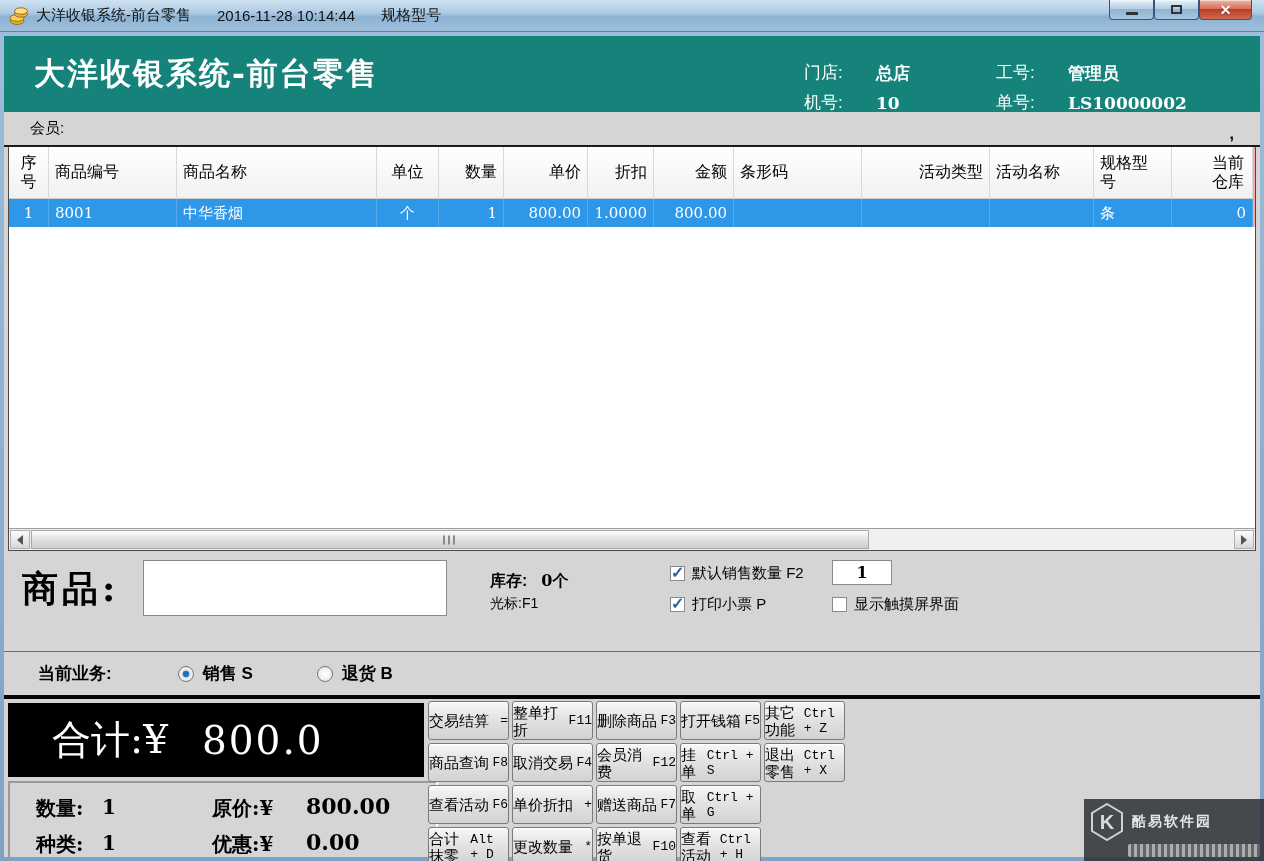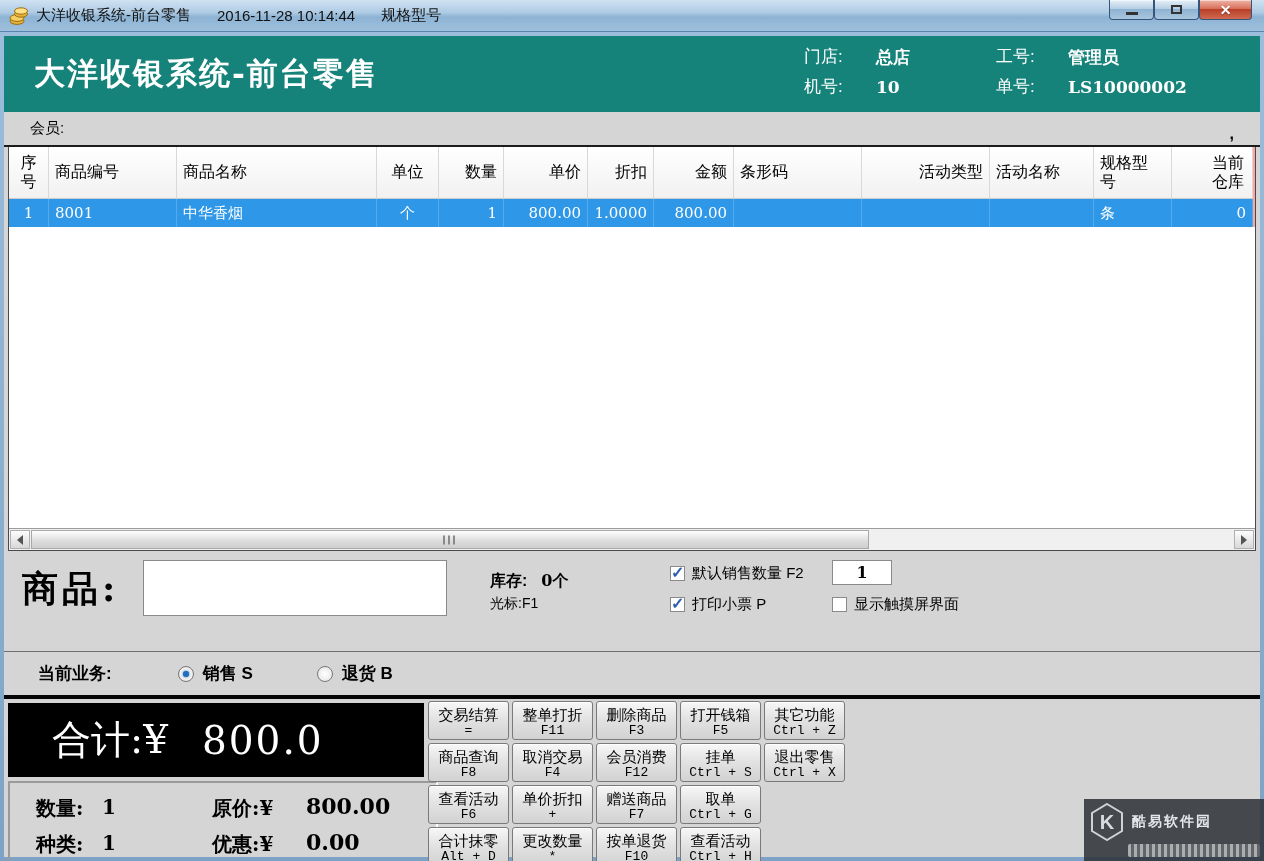--- a/index.html
+++ b/index.html
@@ -25,21 +25,21 @@
   .glyph-min{width:12px;height:3px;background:#333;margin-top:8px;}
   .glyph-max{width:11px;height:9px;border:2px solid #333;background:transparent;}
   .glyph-x{color:#fff;font-size:14px;line-height:1;text-shadow:0 1px 1px rgba(0,0,0,.4);}
   
   .content{position:absolute;top:36px;left:4px;right:4px;bottom:4px;
     background:#d5d5d5;display:flex;flex-direction:column;}
   
   .teal{height:76px;background:#16837b;position:relative;color:#fff;flex:0 0 auto;}
   .teal .big-title{position:absolute;left:30px;top:50%;transform:translateY(-50%);
     font-size:31px;font-weight:bold;letter-spacing:2px;font-family:"DejaVu Serif",serif;}
-  .hinfo{position:absolute;left:800px;top:6px;font-size:17px;line-height:30px;}
+  .hinfo{position:absolute;left:800px;top:22px;font-size:17px;line-height:30px;}
   .hinfo .row{display:flex;}
   .hinfo .lb{width:72px;}
   .hinfo .val{width:120px;font-weight:bold;font-family:"DejaVu Serif",serif;}
   .hinfo .lb2{width:72px;}
   .hinfo .val2{font-weight:bold;font-family:"DejaVu Serif",serif;}
   
   .member{height:35px;border-bottom:2px solid #1c1c1c;position:relative;
     display:flex;align-items:center;flex:0 0 auto;background:#d5d5d5;}
   .member .mlabel{margin-left:26px;font-size:15px;}
   .member .mcomma{position:absolute;right:26px;bottom:2px;font-size:16px;font-weight:bold;}
@@ -114,22 +114,22 @@
     font-family:"DejaVu Serif",serif;font-size:20px;font-weight:bold;}
   .stats .s{position:absolute;white-space:nowrap;}
   .s.qtyl{left:26px;top:12px;}   .s.qtyv{left:92px;top:12px;}
   .s.origl{left:202px;top:12px;} .s.origv{left:296px;top:10px;font-size:22px;}
   .s.kindl{left:26px;top:48px;}  .s.kindv{left:92px;top:48px;}
   .s.discl{left:202px;top:48px;} .s.discv{left:296px;top:46px;font-size:22px;}
   .btngrid{position:absolute;left:424px;top:2px;display:grid;
     grid-template-columns:repeat(5,81px);grid-auto-rows:39px;gap:3px;}
   .fbtn{border:1px solid #7a7a7a;border-radius:3px;
     background:linear-gradient(#f7f7f7,#e3e3e3 45%,#d2d2d2);
-    box-shadow:inset 0 1px 0 #fff;display:flex;flex-direction:column;
-    align-items:center;justify-content:flex-end;cursor:pointer;padding:1px 0;}
+    box-shadow:inset 0 1px 0 #fff;display:flex;flex-direction:row;
+    align-items:center;justify-content:space-between;cursor:pointer;padding:1px 0;}
   .fbtn .bname{font-size:15px;line-height:17px;}
   .fbtn .bkey{font-size:13px;line-height:15px;font-family:"Liberation Mono",monospace;}
   .spacer{visibility:hidden;}
   
   .watermark{position:absolute;right:0;bottom:0;width:180px;height:62px;
     background:rgba(44,48,54,.85);display:flex;flex-direction:column;z-index:5;}
   .wm-top{flex:1;display:flex;align-items:center;padding-left:6px;}
   .wm-hex{width:34px;height:38px;margin-right:8px;flex:0 0 auto;}
   .wm-name{color:#e3e6ea;font-size:14px;font-weight:bold;letter-spacing:2px;}
   .wm-sub{height:13px;margin:0 4px 4px 44px;border-radius:2px;

